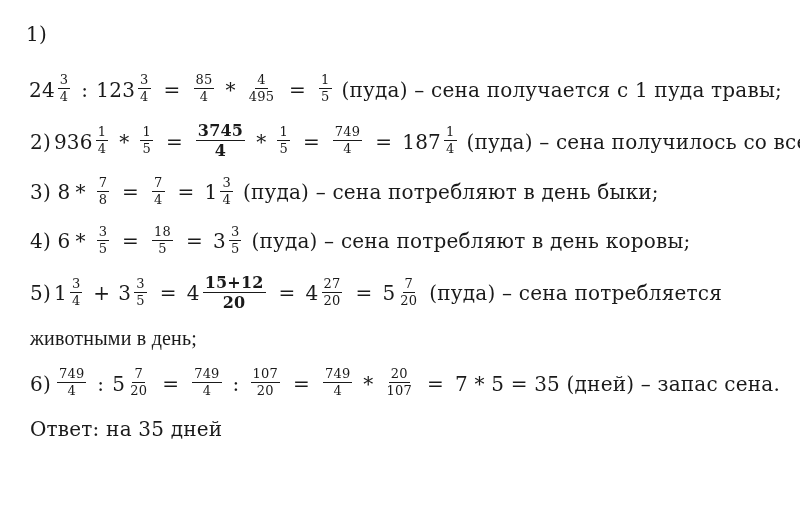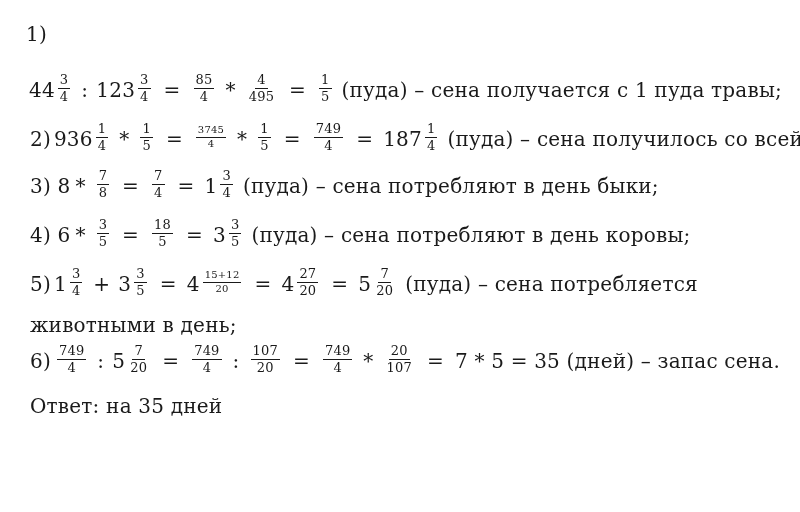--- a/index.html
+++ b/index.html
@@ -31,21 +31,21 @@
     white-space: nowrap;
     letter-spacing: 0.2px;
   }
   .l-step1 { margin-top: 2px; margin-bottom: 30px; }
   .l-1 { margin-bottom: 18px; }
   .l-2 { margin-bottom: 16px; }
   .l-2b { margin-bottom: 18px; }
   .l-3 { margin-bottom: 18px; }
   .l-4 { margin-bottom: 18px; }
   .l-5 { margin-bottom: 16px; }
-  .l-5b { margin-bottom: 10px; }
+  .l-5b { margin-bottom: 20px; font-family: Liberation Serif, serif; }
   .l-6 { margin-bottom: 20px; }
   .l-ans { margin-bottom: 0; }
 
   .tok { margin: 0 3px; }
   .txt { margin-left: 4px; }
 
   
   .frac {
     display: inline-flex;
     flex-direction: column;
@@ -58,40 +58,40 @@
     position: relative;
     top: -1px;
   }
   .frac .num {
     padding: 0 2px 1px 2px;
     border-bottom: 1.3px solid #1a1a1a;
   }
   .frac .den {
     padding: 1px 2px 0 2px;
   }
-  .frac.small { font-size: 10px; }
+  .frac.small { font-size: 16px; font-weight: bold; }
 
   
   .mixed {
     display: inline-flex;
     align-items: center;
   }
   .mixed .whole { font-size: 20px; }
 
   .op { margin: 0 5px; }
   .eq { margin: 0 7px; }
 </style>
 </head>
 <body>
 
 <div class="page">
   <div class="line l-step1">1)</div>
   <div class="line l-1">
       <span class="mixed tok">
-        <span class="whole">44</span>
+        <span class="whole">24</span>
         <span class="frac">
           <span class="num">3</span>
           <span class="den">4</span>
         </span>
       </span>
       <span class="op">:</span>
       <span class="mixed tok">
         <span class="whole">123</span>
         <span class="frac">
           <span class="num">3</span>

